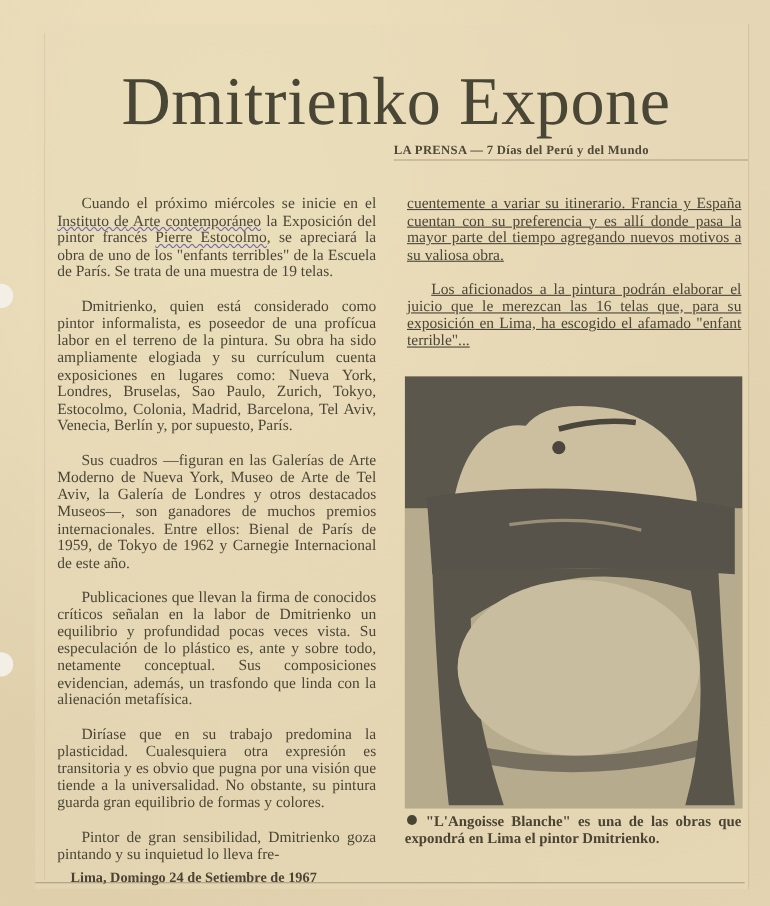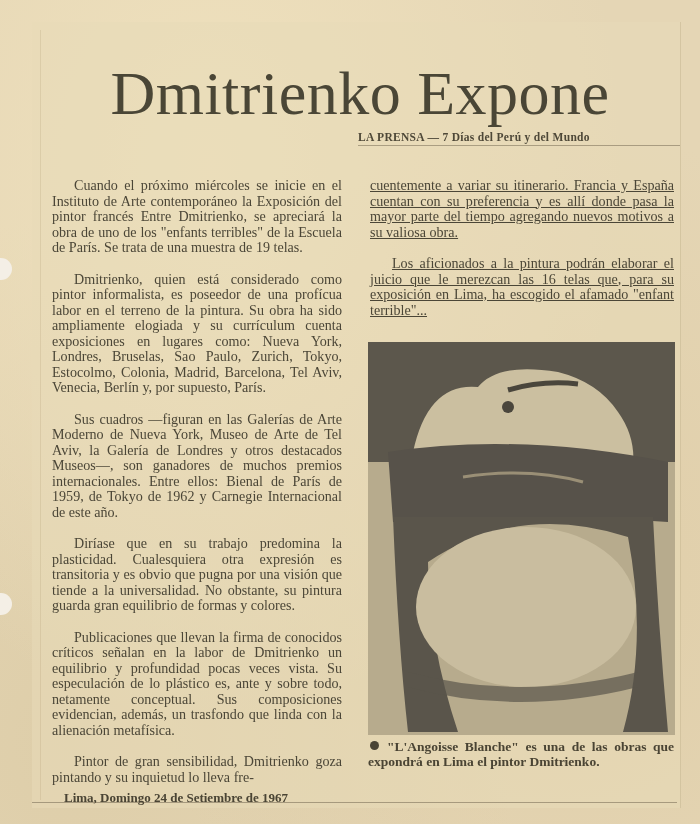--- a/index.html
+++ b/index.html
@@ -44,21 +44,21 @@
   .col {
     position: absolute;
     font-family: "Liberation Serif", "DejaVu Serif", serif;
     font-size: 14.1px; line-height: 15.5px;
     text-align: justify; color: #4b4637;
   }
   .col-left { left: 52px; top: 178px; width: 290px; }
   .col-right { left: 370px; top: 178px; width: 304px; text-decoration: underline; }
   .col p { margin: 0 0 16px 0; text-indent: 22px; }
   .col p.cont { text-indent: 0; }
-  .u { text-decoration-color: #6f6aa8; text-decoration-style: wavy; text-decoration-thickness: 1px; }
+  .u { text-decoration: underline; text-decoration-color: #6f6aa8; text-decoration-style: wavy; text-decoration-thickness: 1px; }
   .photo {
     position: absolute; left: 368px; top: 342px; width: 307px; height: 393px;
     background: #b9ac8c; overflow: hidden;
   }
   .photo svg { display: block; }
   .caption {
     position: absolute; left: 368px; top: 739px; width: 306px;
     font-family: "Liberation Serif", serif; font-weight: bold;
     font-size: 13.5px; line-height: 15px; text-align: justify; color: #4a4434;
   }
@@ -84,25 +84,25 @@
 <div class="clipping"></div>
 <div class="fold-line"></div>
 <div class="punch-hole" style="top:258px"></div>
 <div class="punch-hole" style="top:593px"></div>
 
 <h1 class="headline">Dmitrienko Expone</h1>
 
 <div class="masthead">LA PRENSA — 7 Días del Perú y del Mundo</div>
 
 <div class="col col-left">
-  <p><span>Cuando el próximo miércoles se inicie en el </span><span class="u">Instituto de Arte contemporáneo</span><span> la Exposición del pintor francés </span><span class="u">Entre Dmitrienko</span><span>, se apreciará la obra de uno de los "enfants terribles" de la Escuela de París. Se trata de una muestra de 19 telas.</span></p>
+  <p><span>Cuando el próximo miércoles se inicie en el </span><span class="u">Instituto de Arte contemporáneo</span><span> la Exposición del pintor francés </span><span class="u">Pierre Estocolmo</span><span>, se apreciará la obra de uno de los "enfants terribles" de la Escuela de París. Se trata de una muestra de 19 telas.</span></p>
   <p>Dmitrienko, quien está considerado como pintor informalista, es poseedor de una profícua labor en el terreno de la pintura. Su obra ha sido ampliamente elogiada y su currículum cuenta exposiciones en lugares como: Nueva York, Londres, Bruselas, Sao Paulo, Zurich, Tokyo, Estocolmo, Colonia, Madrid, Barcelona, Tel Aviv, Venecia, Berlín y, por supuesto, París.</p>
   <p>Sus cuadros —figuran en las Galerías de Arte Moderno de Nueva York, Museo de Arte de Tel Aviv, la Galería de Londres y otros destacados Museos—, son ganadores de muchos premios internacionales. Entre ellos: Bienal de París de 1959, de Tokyo de 1962 y Carnegie Internacional de este año.</p>
+  <p>Publicaciones que llevan la firma de conocidos críticos señalan en la labor de Dmitrienko un equilibrio y profundidad pocas veces vista. Su especulación de lo plástico es, ante y sobre todo, netamente conceptual. Sus composiciones evidencian, además, un trasfondo que linda con la alienación metafísica.</p>
   <p>Diríase que en su trabajo predomina la plasticidad. Cualesquiera otra expresión es transitoria y es obvio que pugna por una visión que tiende a la universalidad. No obstante, su pintura guarda gran equilibrio de formas y colores.</p>
-  <p>Publicaciones que llevan la firma de conocidos críticos señalan en la labor de Dmitrienko un equilibrio y profundidad pocas veces vista. Su especulación de lo plástico es, ante y sobre todo, netamente conceptual. Sus composiciones evidencian, además, un trasfondo que linda con la alienación metafísica.</p>
   <p style="margin-bottom:0">Pintor de gran sensibilidad, Dmitrienko goza pintando y su inquietud lo lleva fre-</p>
 </div>
 
 <div class="col col-right">
   <p class="cont">cuentemente a variar su itinerario. Francia y España cuentan con su preferencia y es allí donde pasa la mayor parte del tiempo agregando nuevos motivos a su valiosa obra.</p>
   <p>Los aficionados a la pintura podrán elaborar el juicio que le merezcan las 16 telas que, para su exposición en Lima, ha escogido el afamado "enfant terrible"...</p>
 </div>
 
 <div class="photo">
   <svg width="307" height="393" viewBox="0 0 307 393">

